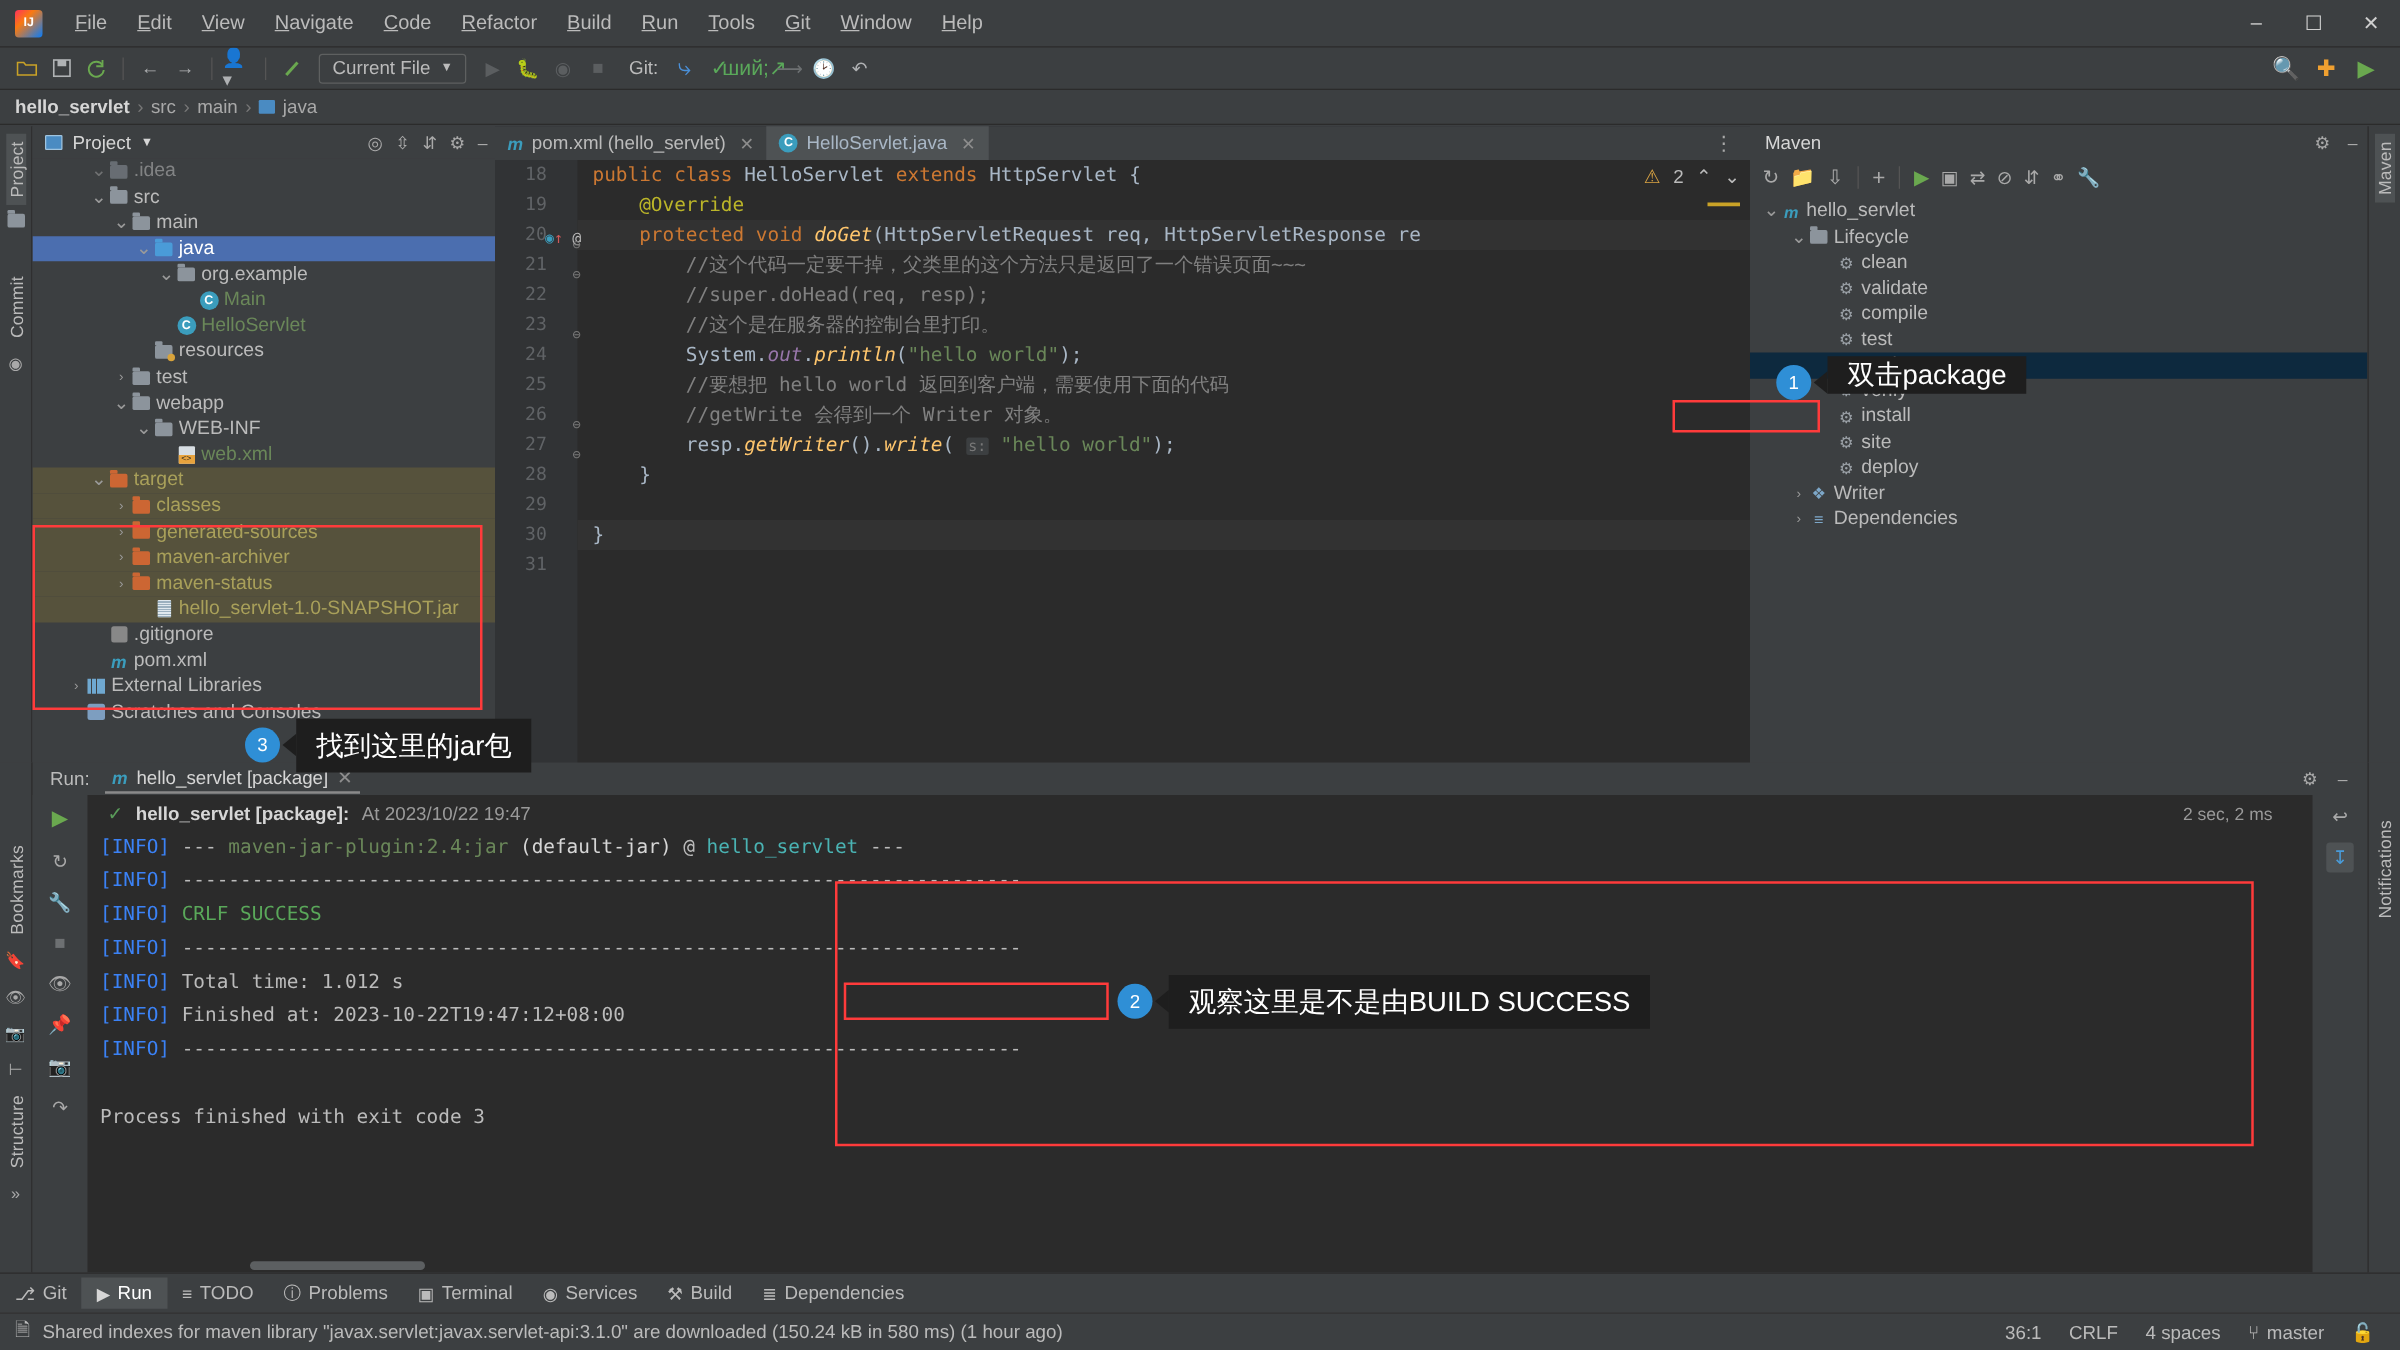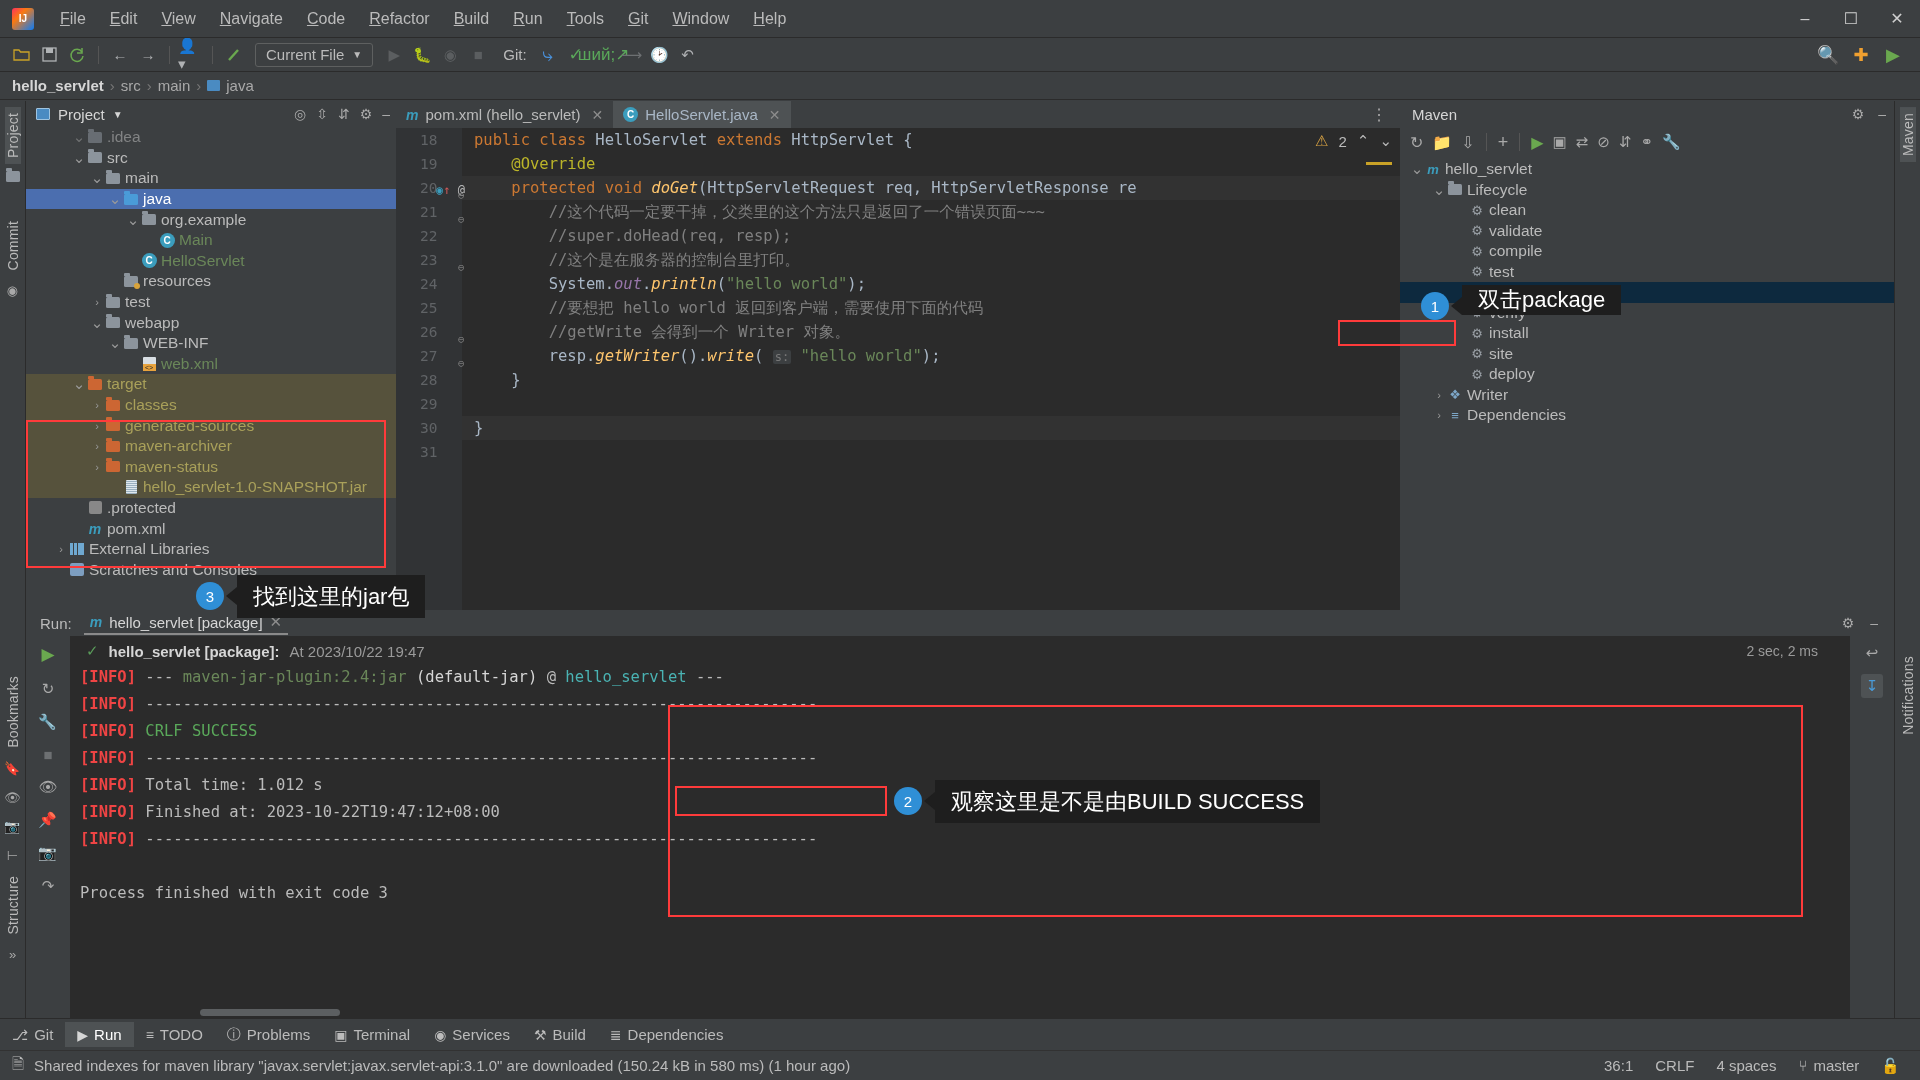--- a/index.html
+++ b/index.html
@@ -168,42 +168,42 @@
   .runtab { display:flex; align-items:center; gap:7px; padding:2px 6px; color:#d6d6d6; border-bottom:2px solid #8a8a8a;}
   .runbody { flex:1; display:flex; min-height:0;}
   .runicons { width:44px; background:#3c3f41; display:flex; flex-direction:column; align-items:center; gap:15px; padding-top:8px; flex:none;}
   .console { flex:1; background:#2b2b2b; position:relative; overflow:hidden; }
   .consolehdr { display:flex; align-items:center; gap:10px; padding:6px 12px 4px 16px; font-size:15px;}
   .cons-ok { color:#5a9c5a; font-size:15px; }
   .cons-title { color:#d6d6d6; font-weight:bold; font-size:15px;}
   .cons-at { color:#9a9a9a; font-size:15px;}
   .cons-time { margin-left:auto; color:#9a9a9a; font-size:14px; padding-right:20px;}
   .conslines { font-family:"DejaVu Sans Mono", monospace; font-size:15.5px; line-height:27px; padding-left:10px; }
-  .info { color:#ef4444;font-weight:bold; }
+  .info { color:#3b82f6; }
   .plugin { color:#6a8759; }
   .dflt { color:#d6d6d6; }
   .proj { color:#4ab3b3; }
   .succ { color:#5aa85a; }
   .dash { color:#bbbbbb; }
   .runicons-right { width:44px; background:#3c3f41; display:flex; flex-direction:column; align-items:center; gap:12px; padding-top:8px; flex:none;}
   .console-scroll { position:absolute; bottom:2px; left:130px; width:140px; height:7px; background:#5c5f61; border-radius:4px;}
 
   
   .toolwin-bar {
     position:absolute; left:0; right:0; bottom:30px; height:32px; background:#3c3f41;
     display:flex; align-items:center; gap:0; border-top:1px solid #2b2b2b; font-size:15px;
   }
   .twb-item { display:flex; align-items:center; gap:6px; padding:4px 12px; color:#bbb; }
   .twb-item.active { background:#4e5254; color:#fff;}
   .statusbar {
     position:absolute; left:0; right:0; bottom:0; height:30px; background:#3c3f41;
     display:flex; align-items:center; padding:0 12px; font-size:15px; color:#bbb;
     border-top:1px solid #323232;
   }
-  .sb-right { margin-left:auto; display:flex; align-items:center; gap:22px; padding-right:8px;}
+  .sb-right { margin-left:auto; display:flex; align-items:flex-end; gap:22px; padding-right:8px;}
 
   
   .hibox { position:absolute; border:2.5px solid #ff3b3b; pointer-events:none; z-index:40; }
   .callout {
     position:absolute; background:#1e1e1e; color:#ffffff; font-size:22px;
     padding:6px 16px; display:flex; align-items:center; z-index:50; white-space:nowrap;
     font-family:"Liberation Sans", sans-serif;
   }
   .badge {
     position:absolute; width:28px; height:28px; border-radius:50%;
@@ -475,21 +475,21 @@
               <span class="jar-ico"></span>
             </span>
             <span class="olive">hello_servlet-1.0-SNAPSHOT.jar</span>
           </div>
           <div class="row">
             <span style="width: 46px; flex: 0 0 auto;"></span>
             <span class="arrow"></span>
             <span class="tico">
               <span class="git-ico"></span>
             </span>
-            <span>.protected</span>
+            <span>.gitignore</span>
           </div>
           <div class="row">
             <span style="width: 46px; flex: 0 0 auto;"></span>
             <span class="arrow"></span>
             <span class="tico">
               <span class="m-ico">m</span>
             </span>
             <span>pom.xml</span>
           </div>
           <div class="row">

